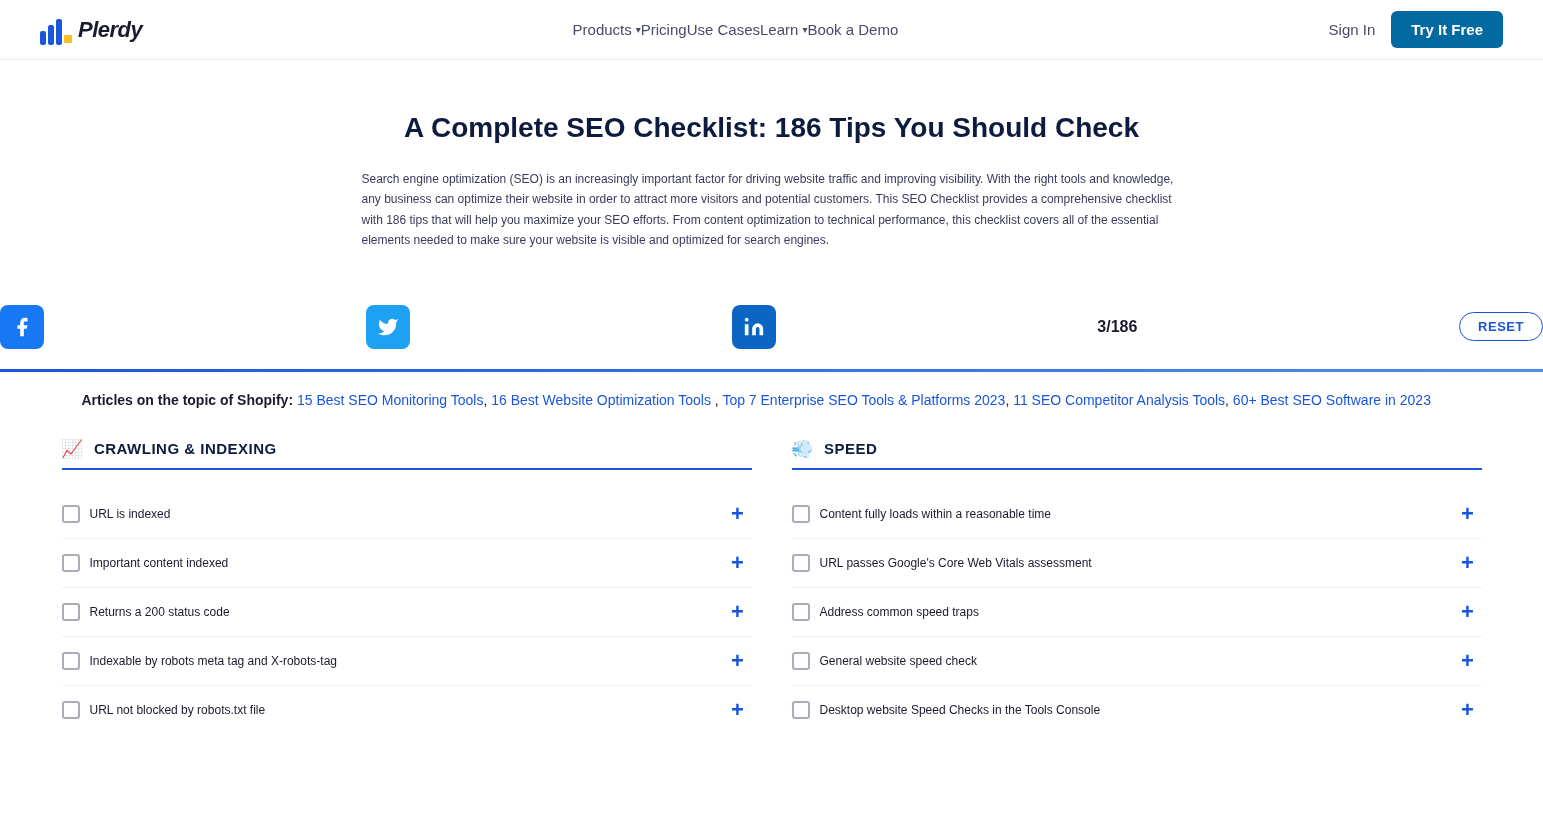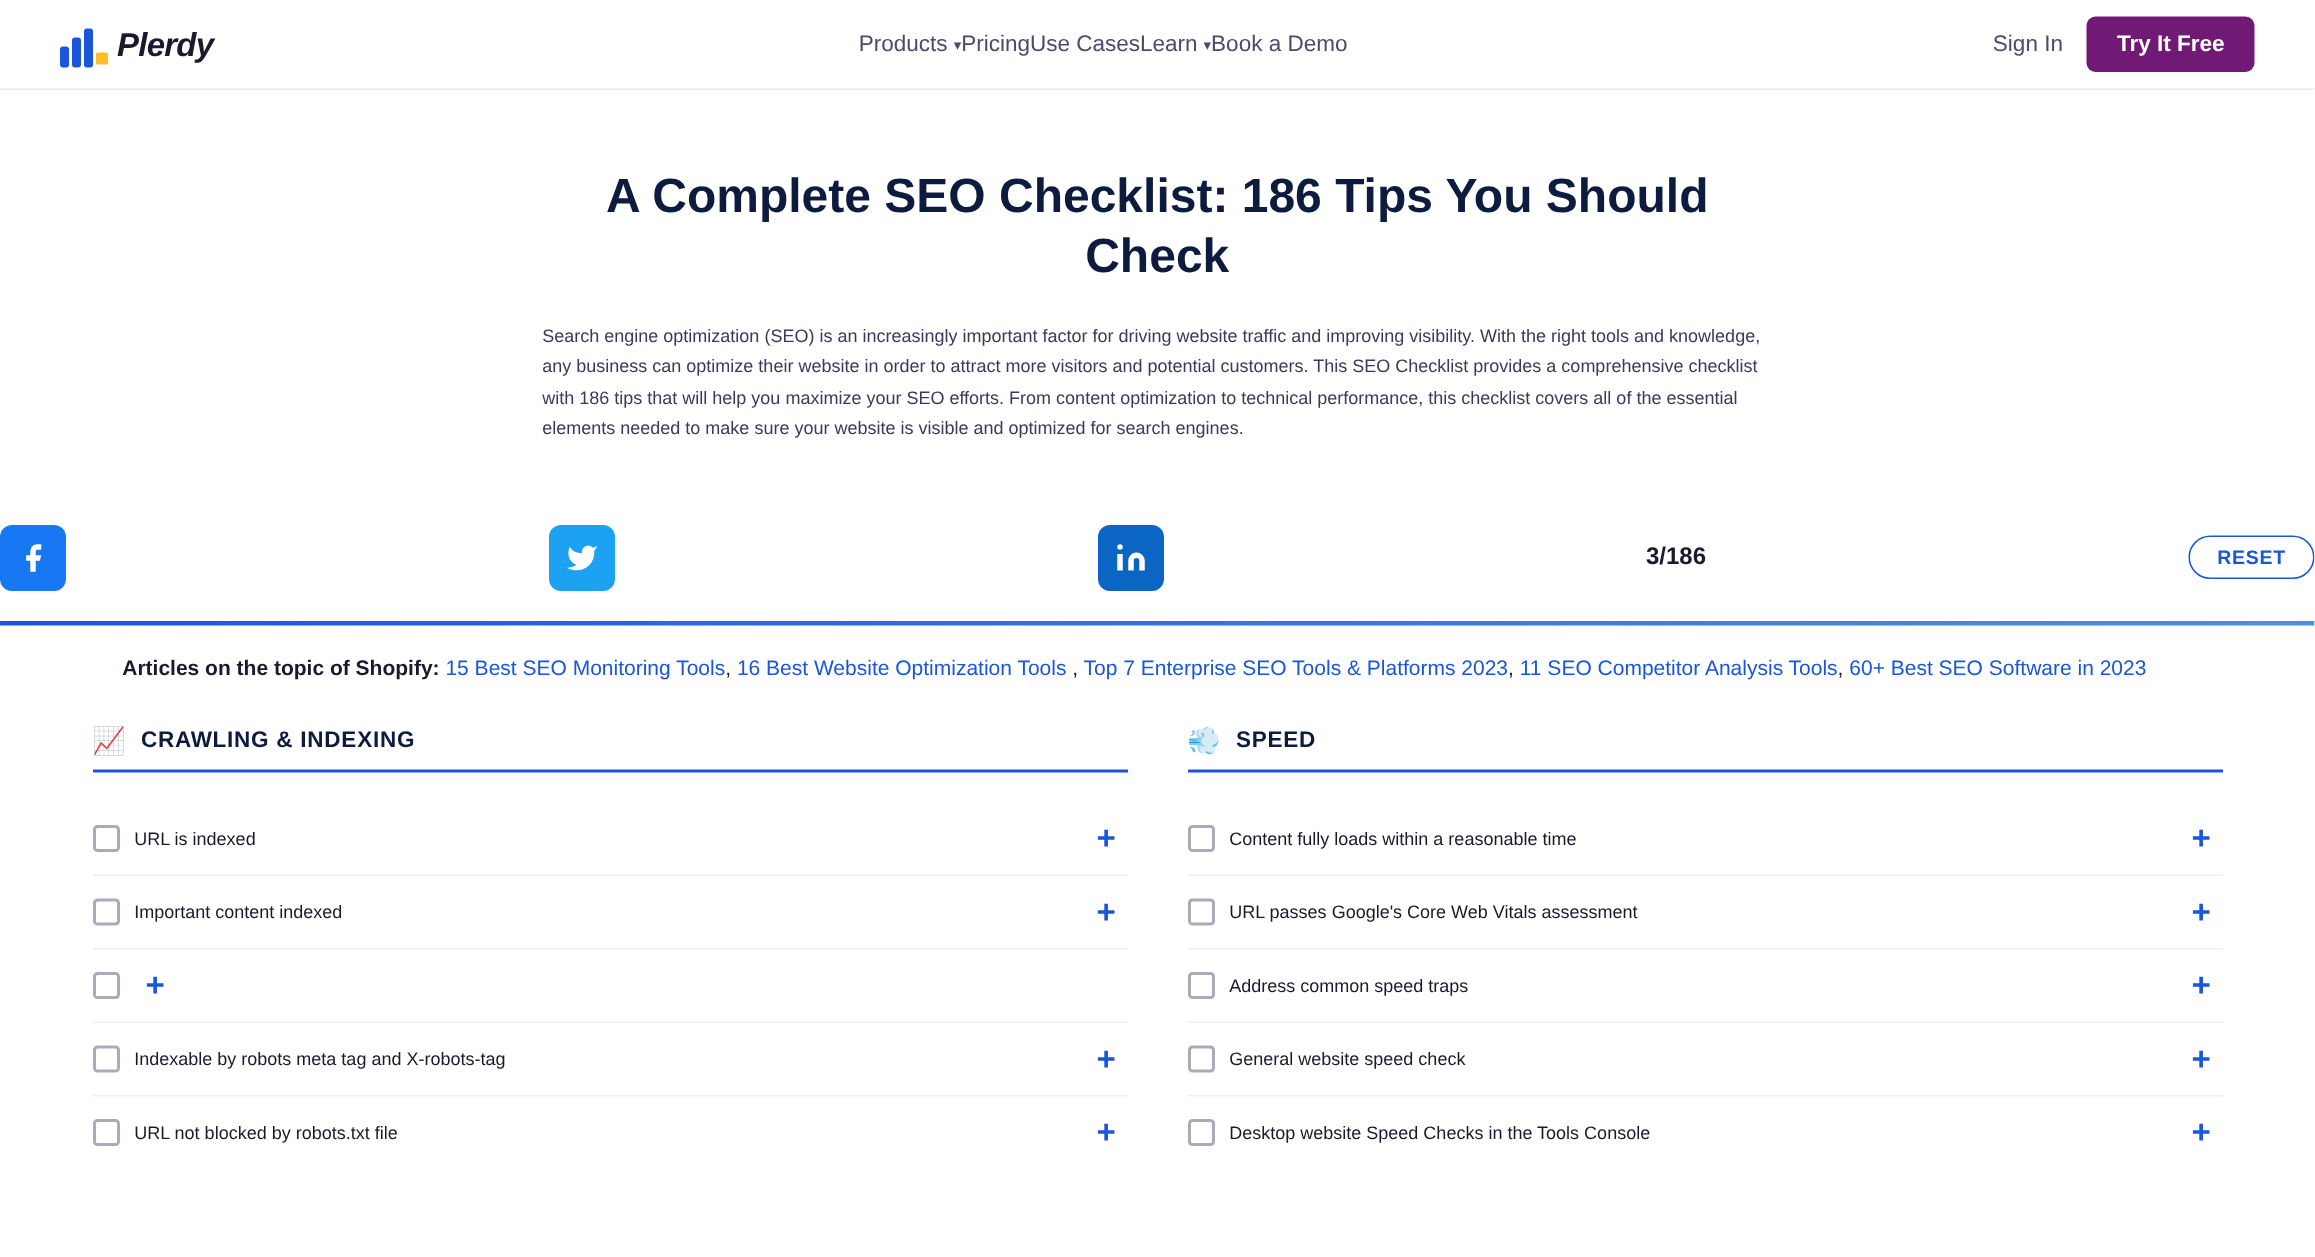--- a/index.html
+++ b/index.html
@@ -21,27 +21,27 @@
     .logo-text { font-size: 22px; font-weight: 700; color: #1a1a2e; letter-spacing: -0.5px; font-style: italic; }
     .nav-links { display: flex; align-items: center; }
     .nav-link {
       font-size: 15px; color: #4a4a6a; text-decoration: none; cursor: pointer;
       display: flex; align-items: center; gap: 4px;
     }
     .nav-chevron { font-size: 10px; color: #4a4a6a; }
     .nav-actions { display: flex; align-items: center; gap: 16px; }
     .sign-in { font-size: 15px; color: #4a4a6a; text-decoration: none; cursor: pointer; }
     .try-free {
-      background: #701a75; color: #fff; border: none; border-radius: 6px;
+      background: #0369a1; color: #fff; border: none; border-radius: 6px;
       padding: 10px 20px; font-size: 15px; font-weight: 600; cursor: pointer;
     }
 
     
     .hero { padding: 50px 40px 30px; max-width: 900px; margin: 0 auto; text-align: center; }
-    .hero h1 { font-size: 32px; font-weight: 800; color: #0d1b3e; line-height: 1.25; margin-bottom: 24px; }
+    .hero h1 { font-size: 28px; font-weight: 800; color: #0d1b3e; line-height: 1.25; margin-bottom: 24px; }
     .hero p { font-size: 12px; color: #3a3a5c; line-height: 1.7; text-align: left; }
 
     
     .social-bar {
       display: flex; align-items: center; justify-content: space-between; gap: 16px;
       padding: 24px 0 20px;
     }
     .social-btn {
       width: 44px; height: 44px; border-radius: 8px; display: flex; align-items: center;
       justify-content: center; cursor: pointer; border: none;
@@ -193,20 +193,21 @@
         <span class="item-label">URL is indexed</span>
         <button class="plus-btn">+</button>
       </div>
         <div class="checklist-item">
         <div class="check-box"></div>
         <span class="item-label">Important content indexed</span>
         <button class="plus-btn">+</button>
       </div>
         <div class="checklist-item">
         <div class="check-box"></div>
+        <span class="item-label">Returns a 200 status code</span>
         <button class="plus-btn">+</button>
       </div>
         <div class="checklist-item">
         <div class="check-box"></div>
         <span class="item-label">Indexable by robots meta tag and X-robots-tag</span>
         <button class="plus-btn">+</button>
       </div>
         <div class="checklist-item">
         <div class="check-box"></div>
         <span class="item-label">URL not blocked by robots.txt file</span>

